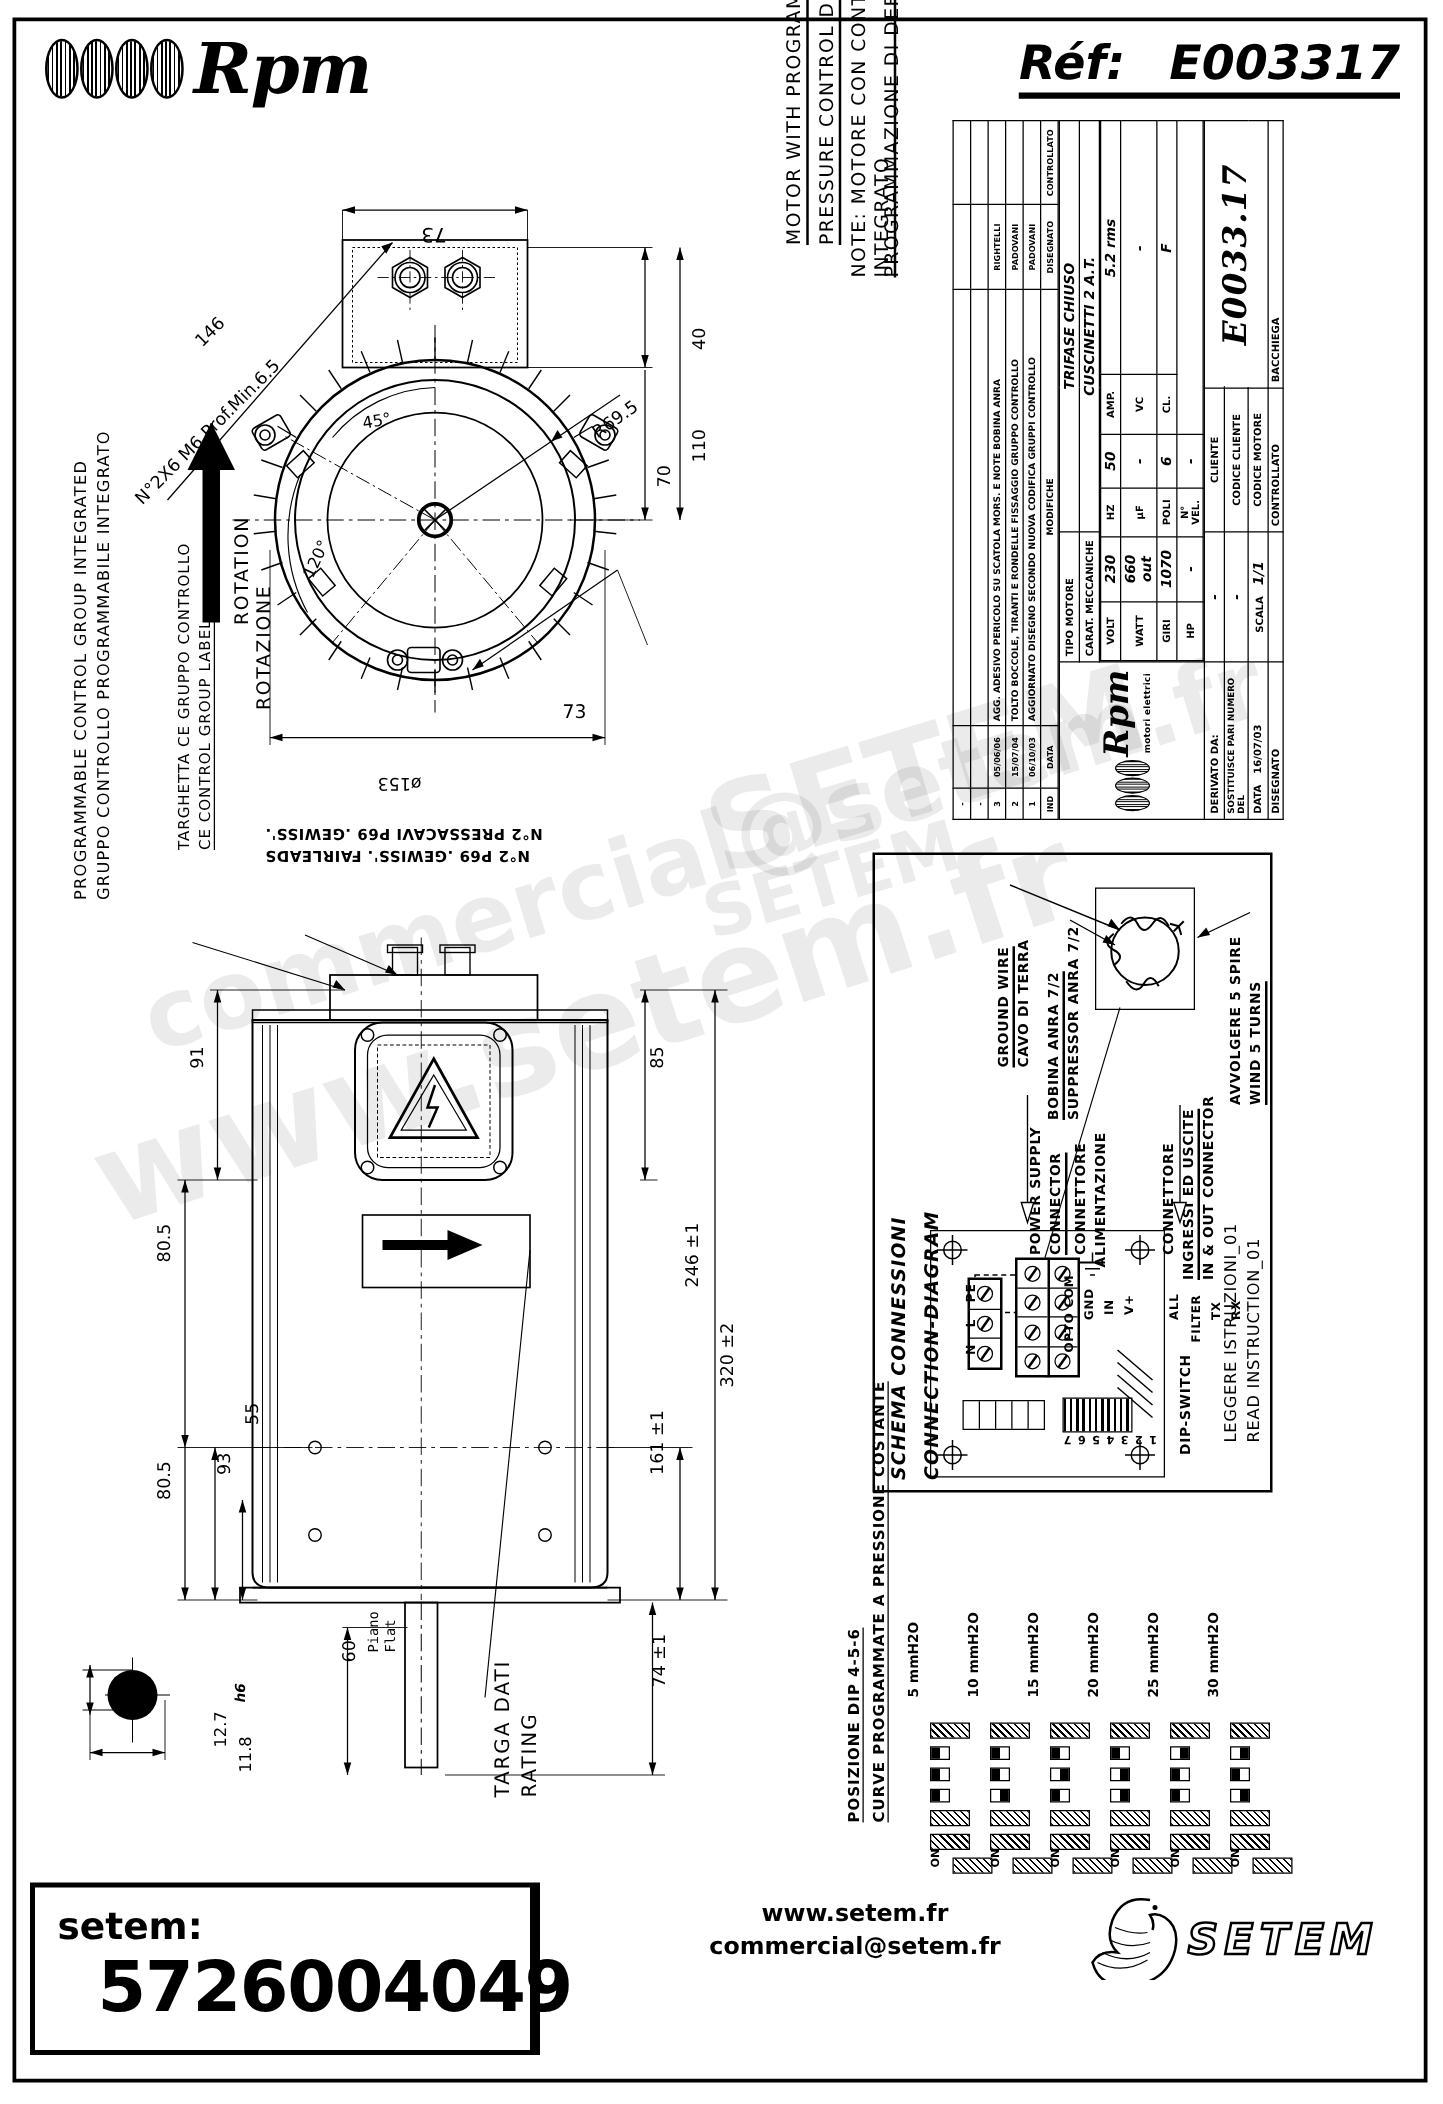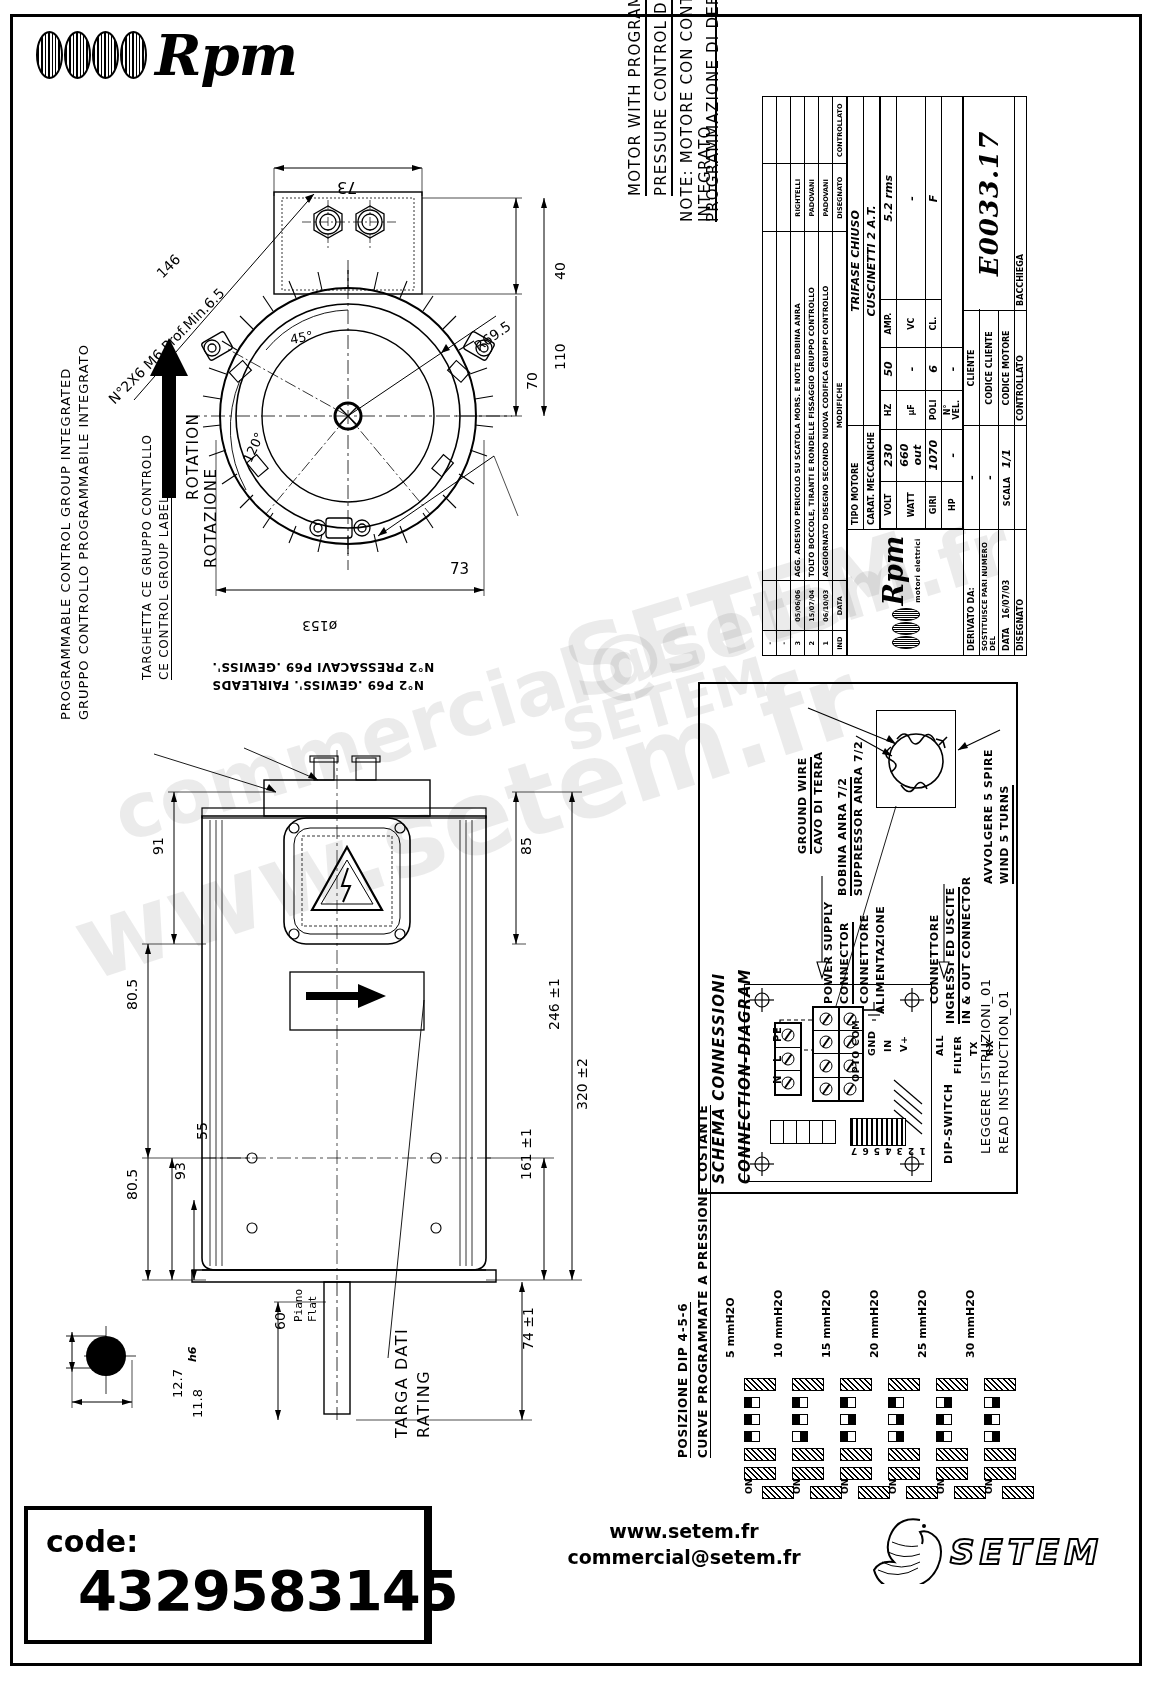--- a/index.html
+++ b/index.html
@@ -179,20 +179,24 @@
   <div class="logo">
     <div class="logo-coils">
       <div class="coil"></div>
         <div class="coil"></div>
         <div class="coil"></div>
         <div class="coil"></div>
     </div>
     <div class="logo-text">Rpm</div>
   </div>
 
+  <div class="ref-block">
+    <span>Réf:</span>
+    <span class="ref-num">E003317</span>
+  </div>
 
   <div class="note-line ul" style="left:626px;top:196px;transform:rotate(-90deg);transform-origin:0 0;">MOTOR WITH PROGRAMMABLE CONTROL INTEGRATED</div>
   <div class="note-line ul" style="left:652px;top:196px;transform:rotate(-90deg);transform-origin:0 0;">PRESSURE CONTROL DEFAULT</div>
   <div class="note-line ul" style="left:678px;top:222px;transform:rotate(-90deg);transform-origin:0 0;">NOTE: MOTORE CON CONTROLLO PROGRAMMABILE INTEGRATO</div>
   <div class="note-line" style="left:704px;top:222px;transform:rotate(-90deg);transform-origin:0 0;">PROGRAMMAZIONE DI DEFAULT IN PRESSIONE</div>
 
   <div id="titleblock-wrap">
     <div id="titleblock">
       <table class="tb" style="width:560px;">
 
@@ -908,22 +912,22 @@
         <div style="display:flex;align-items:center;gap:3px;">
           <span class="rot90" style="font-size:9px;font-weight:bold;position:relative;top:6px;">ON</span>
           <div class="dip-hatch"></div>
         </div>
       </div>
     </div>
   </div>
 
   <div id="footer">
     <div id="code-box">
-      <div id="code-label">code:</div>
-      <div id="code-value">4329583145</div>
+      <div id="code-label">setem:</div>
+      <div id="code-value">5726004049</div>
     </div>
     <div id="footer-right">
       <div class="f-web">www.setem.fr</div>
       <div class="f-mail">commercial@setem.fr</div>
       <div id="setem-logo">
         <svg width="90" height="70" viewBox="0 0 90 70">
           <path d="M58 6 q -22 -4 -30 16 q -6 16 4 26 q -14 -2 -20 8 q 6 22 34 18 q 26 -4 32 -28
                    q 4 -18 -8 -26 q -6 -4 -12 -2 q 4 6 2 12" fill="none" stroke="#000" stroke-width="2"></path>
           <path d="M30 28 q 14 6 26 4 M26 38 q 16 8 32 2 M20 48 q 20 10 38 0 M16 56 q 20 10 40 -2" fill="none" stroke="#000" stroke-width="1"></path>
           <circle cx="62" cy="12" r="2" fill="#000"></circle>

